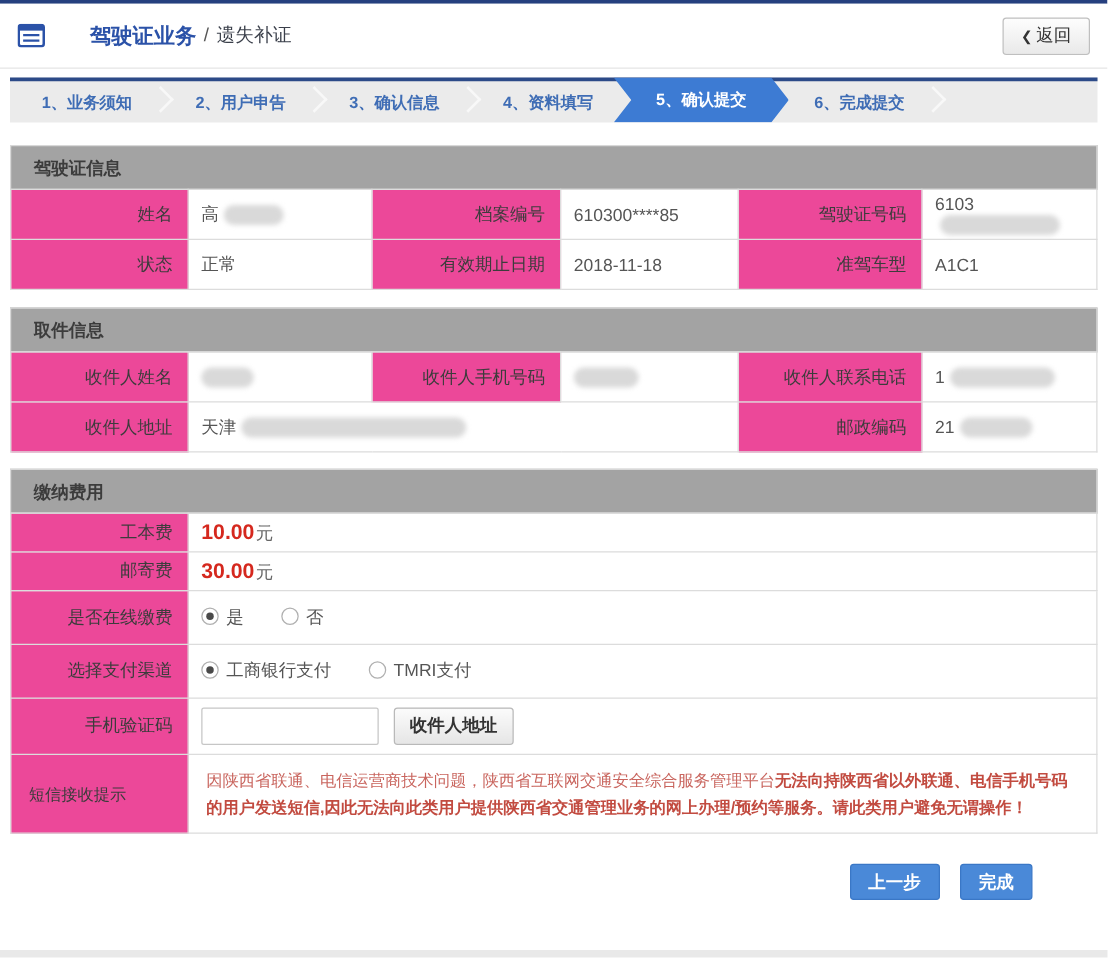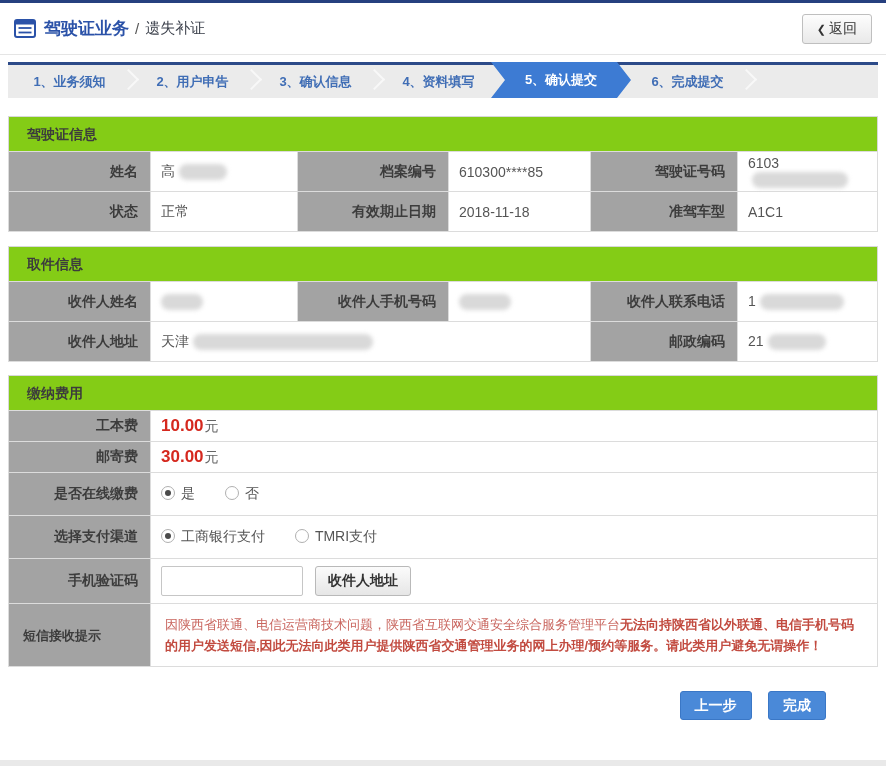--- a/index.html
+++ b/index.html
@@ -5,21 +5,21 @@
   * { margin:0; padding:0; box-sizing:border-box; }
   html,body { width:886px; height:766px; background:#fff; overflow:hidden;
     font-family:"Liberation Sans","DejaVu Sans",sans-serif; }
 
   .topbar { height:3px; background:#26407f; }
 
   
   .header { position:relative; height:52px; border-bottom:1px solid #e5e5e5;
     display:flex; align-items:center; padding-left:14px; background:#fff; }
   .hicon { display:inline-flex; margin-right:8px; }
-  .htitle { font-size:17px; font-weight:bold; color:#2b52a8; }
+  .htitle { font-size:17px; font-weight:bold; color:#2b52a8;margin-left:28px; }
   .hsep { margin:0 6px; color:#555; font-size:15px; }
   .hsub { font-size:15px; color:#3a3f4a; }
   .back-btn { position:absolute; right:14px; top:11px; height:30px; padding:0 14px;
     background:linear-gradient(#fdfdfd,#e9e9e9); border:1px solid #bfbfbf; border-radius:3px;
     font-size:14px; color:#333; cursor:pointer; font-family:inherit; }
   .back-btn .arr { font-size:11px; margin-right:3px; color:#333; }
 
   
   .stepbar { margin:7px 8px 0 8px; height:36px; border-top:3px solid #2c4a88;
     background:#ebebeb; display:flex; position:relative; }
@@ -28,26 +28,26 @@
   .step .sep { position:absolute; right:-5px; top:7px; width:15px; height:15px;
     border-top:2px solid #f8f8f8; border-right:2px solid #f8f8f8;
     transform:rotate(45deg); pointer-events:none; }
   .step.active { background:#3d7bd3; color:#fff; width:140px; height:36px; margin-top:-3px;
     clip-path:polygon(0 0, calc(100% - 14px) 0, 100% 50%, calc(100% - 14px) 100%, 0 100%, 14px 50%);
     z-index:2; margin-left:-9px; margin-right:-5px; }
 
   
   .section { margin:0 8px; }
   .sec1 { margin-top:18px; } .sec2 { margin-top:14px; } .sec3 { margin-top:13px; }
-  .sec-head { height:36px; line-height:34px; padding-left:18px; background:#84cc16;
+  .sec-head { height:36px; line-height:34px; padding-left:18px; background:#a3a3a3;
     border:1px solid #d8d8d8; font-size:14px; font-weight:bold; color:#3c3c3c; }
   table { width:100%; border-collapse:collapse; margin-top:-1px; table-layout:fixed; }
   td { border:1px solid #dcdcdc; font-size:14px; color:#555; height:40px; padding:0 10px;
     background:#fff; vertical-align:middle; }
-  td.lbl { background:#a3a3a3; text-align:right; font-weight:bold; color:#3c3c3c;
+  td.lbl { background:#ec4899; text-align:right; font-weight:normal; color:#3c3c3c;
     padding-right:12px; }
   .redact { display:inline-block; vertical-align:middle; height:16px; border-radius:8px;
     background:#d9d9d9; filter:blur(2px); margin-left:4px; }
 
   
   .fee-amt { font-size:17px; font-weight:bold; color:#d5281e; }
   .fee-unit { font-size:14px; color:#666; margin-left:1px; }
   .fee-cell { height:31px; }
   .radio-row { height:43px; }
   .radio { width:14px; height:14px; border:1px solid #b0b0b0; border-radius:50%;

